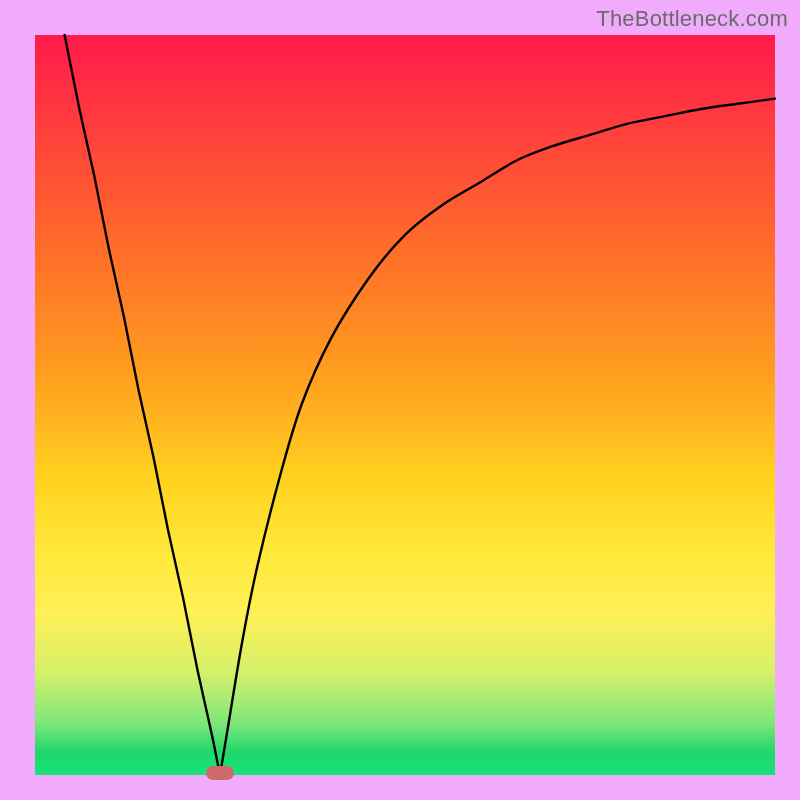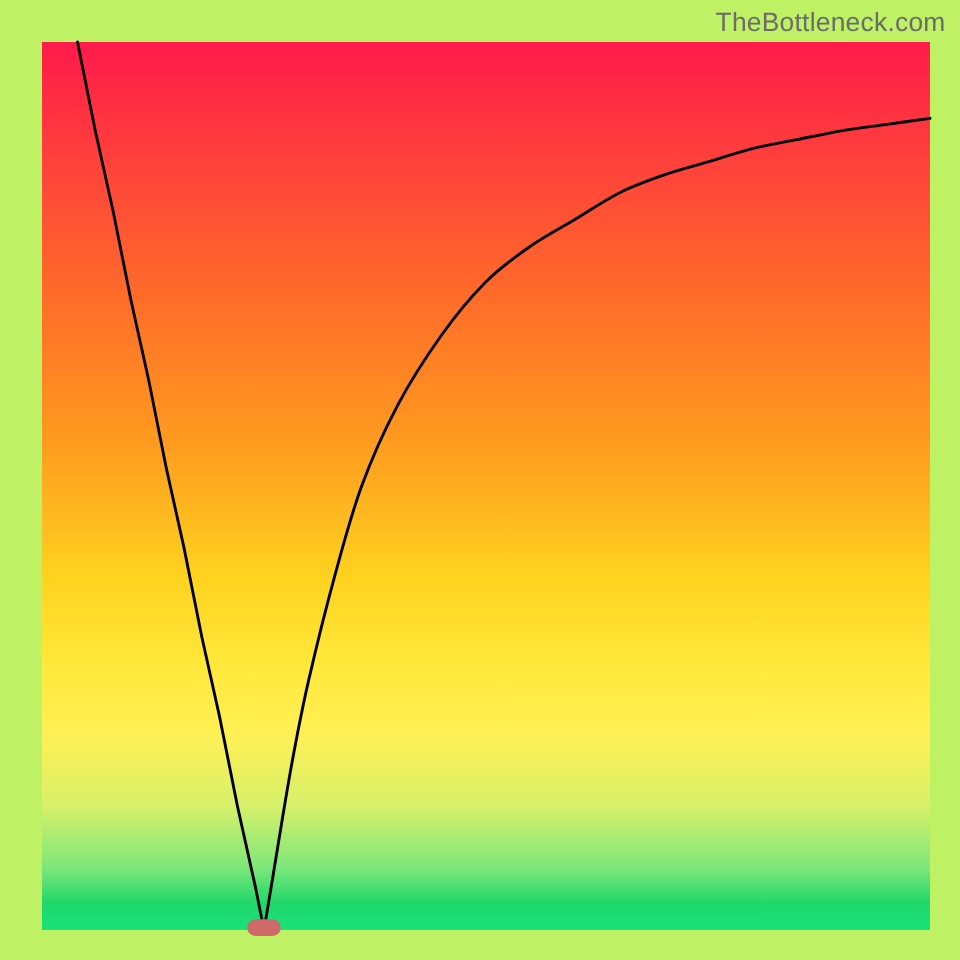--- a/index.html
+++ b/index.html
@@ -7,21 +7,21 @@
     padding: 0;
     width: 800px;
     height: 800px;
     overflow: hidden;
     background: #000;
     font-family: Arial, Helvetica, sans-serif;
   }
   .frame {
     position: absolute;
     inset: 0;
-    background: #bef264;
+    background: #f0abfc;
   }
   .plot {
     position: absolute;
     left: 35px;
     top: 35px;
     width: 740px;
     height: 740px;
     
     background: linear-gradient(
       to bottom,

